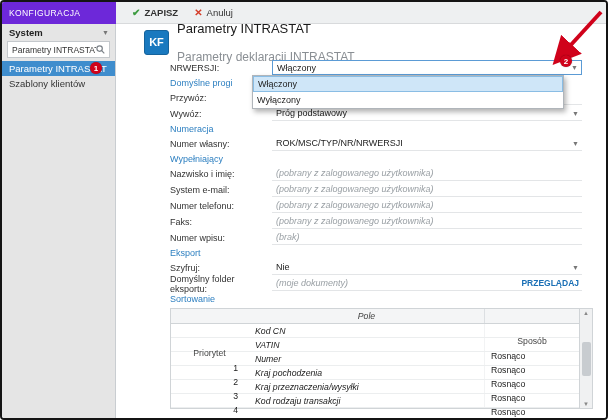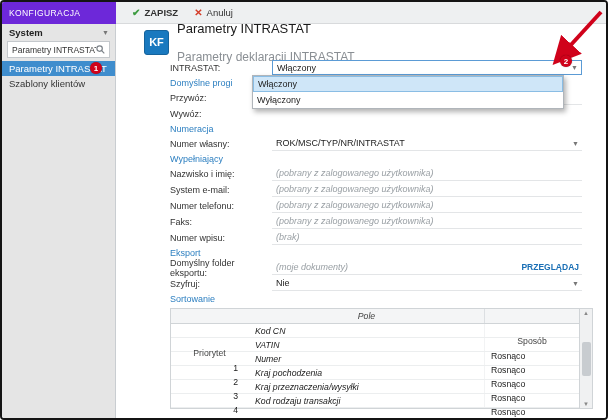--- a/index.html
+++ b/index.html
@@ -136,44 +136,48 @@
       <div class="app-icon">KF</div>
       <div>
         <div class="page-title">Parametry INTRASTAT</div>
         <div class="page-subtitle">Parametry deklaracji INTRASTAT</div>
       </div>
     </div>
 
     <div class="form">
 
       <div class="frow">
-        <span class="flabel">INTRASTAT:</span>
+        <span class="flabel">NRWERSJI:</span>
         <div class="ffield focused">
           <span>Włączony</span>
           <span class="chev">▼</span>
         </div>
       </div>
 
       <div class="fsection">Domyślne progi</div>
 
       <div class="frow">
         <span class="flabel">Przywóz:</span>
         <div class="ffield"></div>
       </div>
 
       <div class="frow">
         <span class="flabel">Wywóz:</span>
+        <div class="ffield">
+          <span>Próg podstawowy</span>
+          <span class="chev">▼</span>
+        </div>
       </div>
 
       <div class="fsection">Numeracja</div>
 
       <div class="frow">
         <span class="flabel">Numer własny:</span>
         <div class="ffield">
-          <span>ROK/MSC/TYP/NR/INTRASTAT</span>
+          <span>ROK/MSC/TYP/NR/NRWERSJI</span>
           <span class="chev">▼</span>
         </div>
       </div>
 
       <div class="fsection">Wypełniający</div>
 
       <div class="frow">
         <span class="flabel">Nazwisko i imię:</span>
         <div class="ffield">
           <span class="placeholder">(pobrany z zalogowanego użytkownika)</span>
@@ -202,34 +206,34 @@
       </div>
 
       <div class="frow">
         <span class="flabel">Numer wpisu:</span>
         <div class="ffield">
           <span class="placeholder">(brak)</span>
         </div>
       </div>
 
       <div class="fsection">Eksport</div>
+
+      <div class="frow">
+        <span class="flabel">Szyfruj:</span>
+        <div class="ffield">
+          <span>Nie</span>
+          <span class="chev">▼</span>
+        </div>
+      </div>
 
       <div class="frow">
         <span class="flabel">Domyślny folder eksportu:</span>
         <div class="ffield">
           <span class="placeholder">(moje dokumenty)</span>
           <span class="link">PRZEGLĄDAJ</span>
-        </div>
-      </div>
-
-      <div class="frow">
-        <span class="flabel">Szyfruj:</span>
-        <div class="ffield">
-          <span>Nie</span>
-          <span class="chev">▼</span>
         </div>
       </div>
 
       <div class="fsection">Sortowanie</div>
 
       <div class="table">
         <div class="tcols">
           <div class="thead">
             <div class="th c-prio">Priorytet</div>
             <div class="th c-pole">Pole</div>

